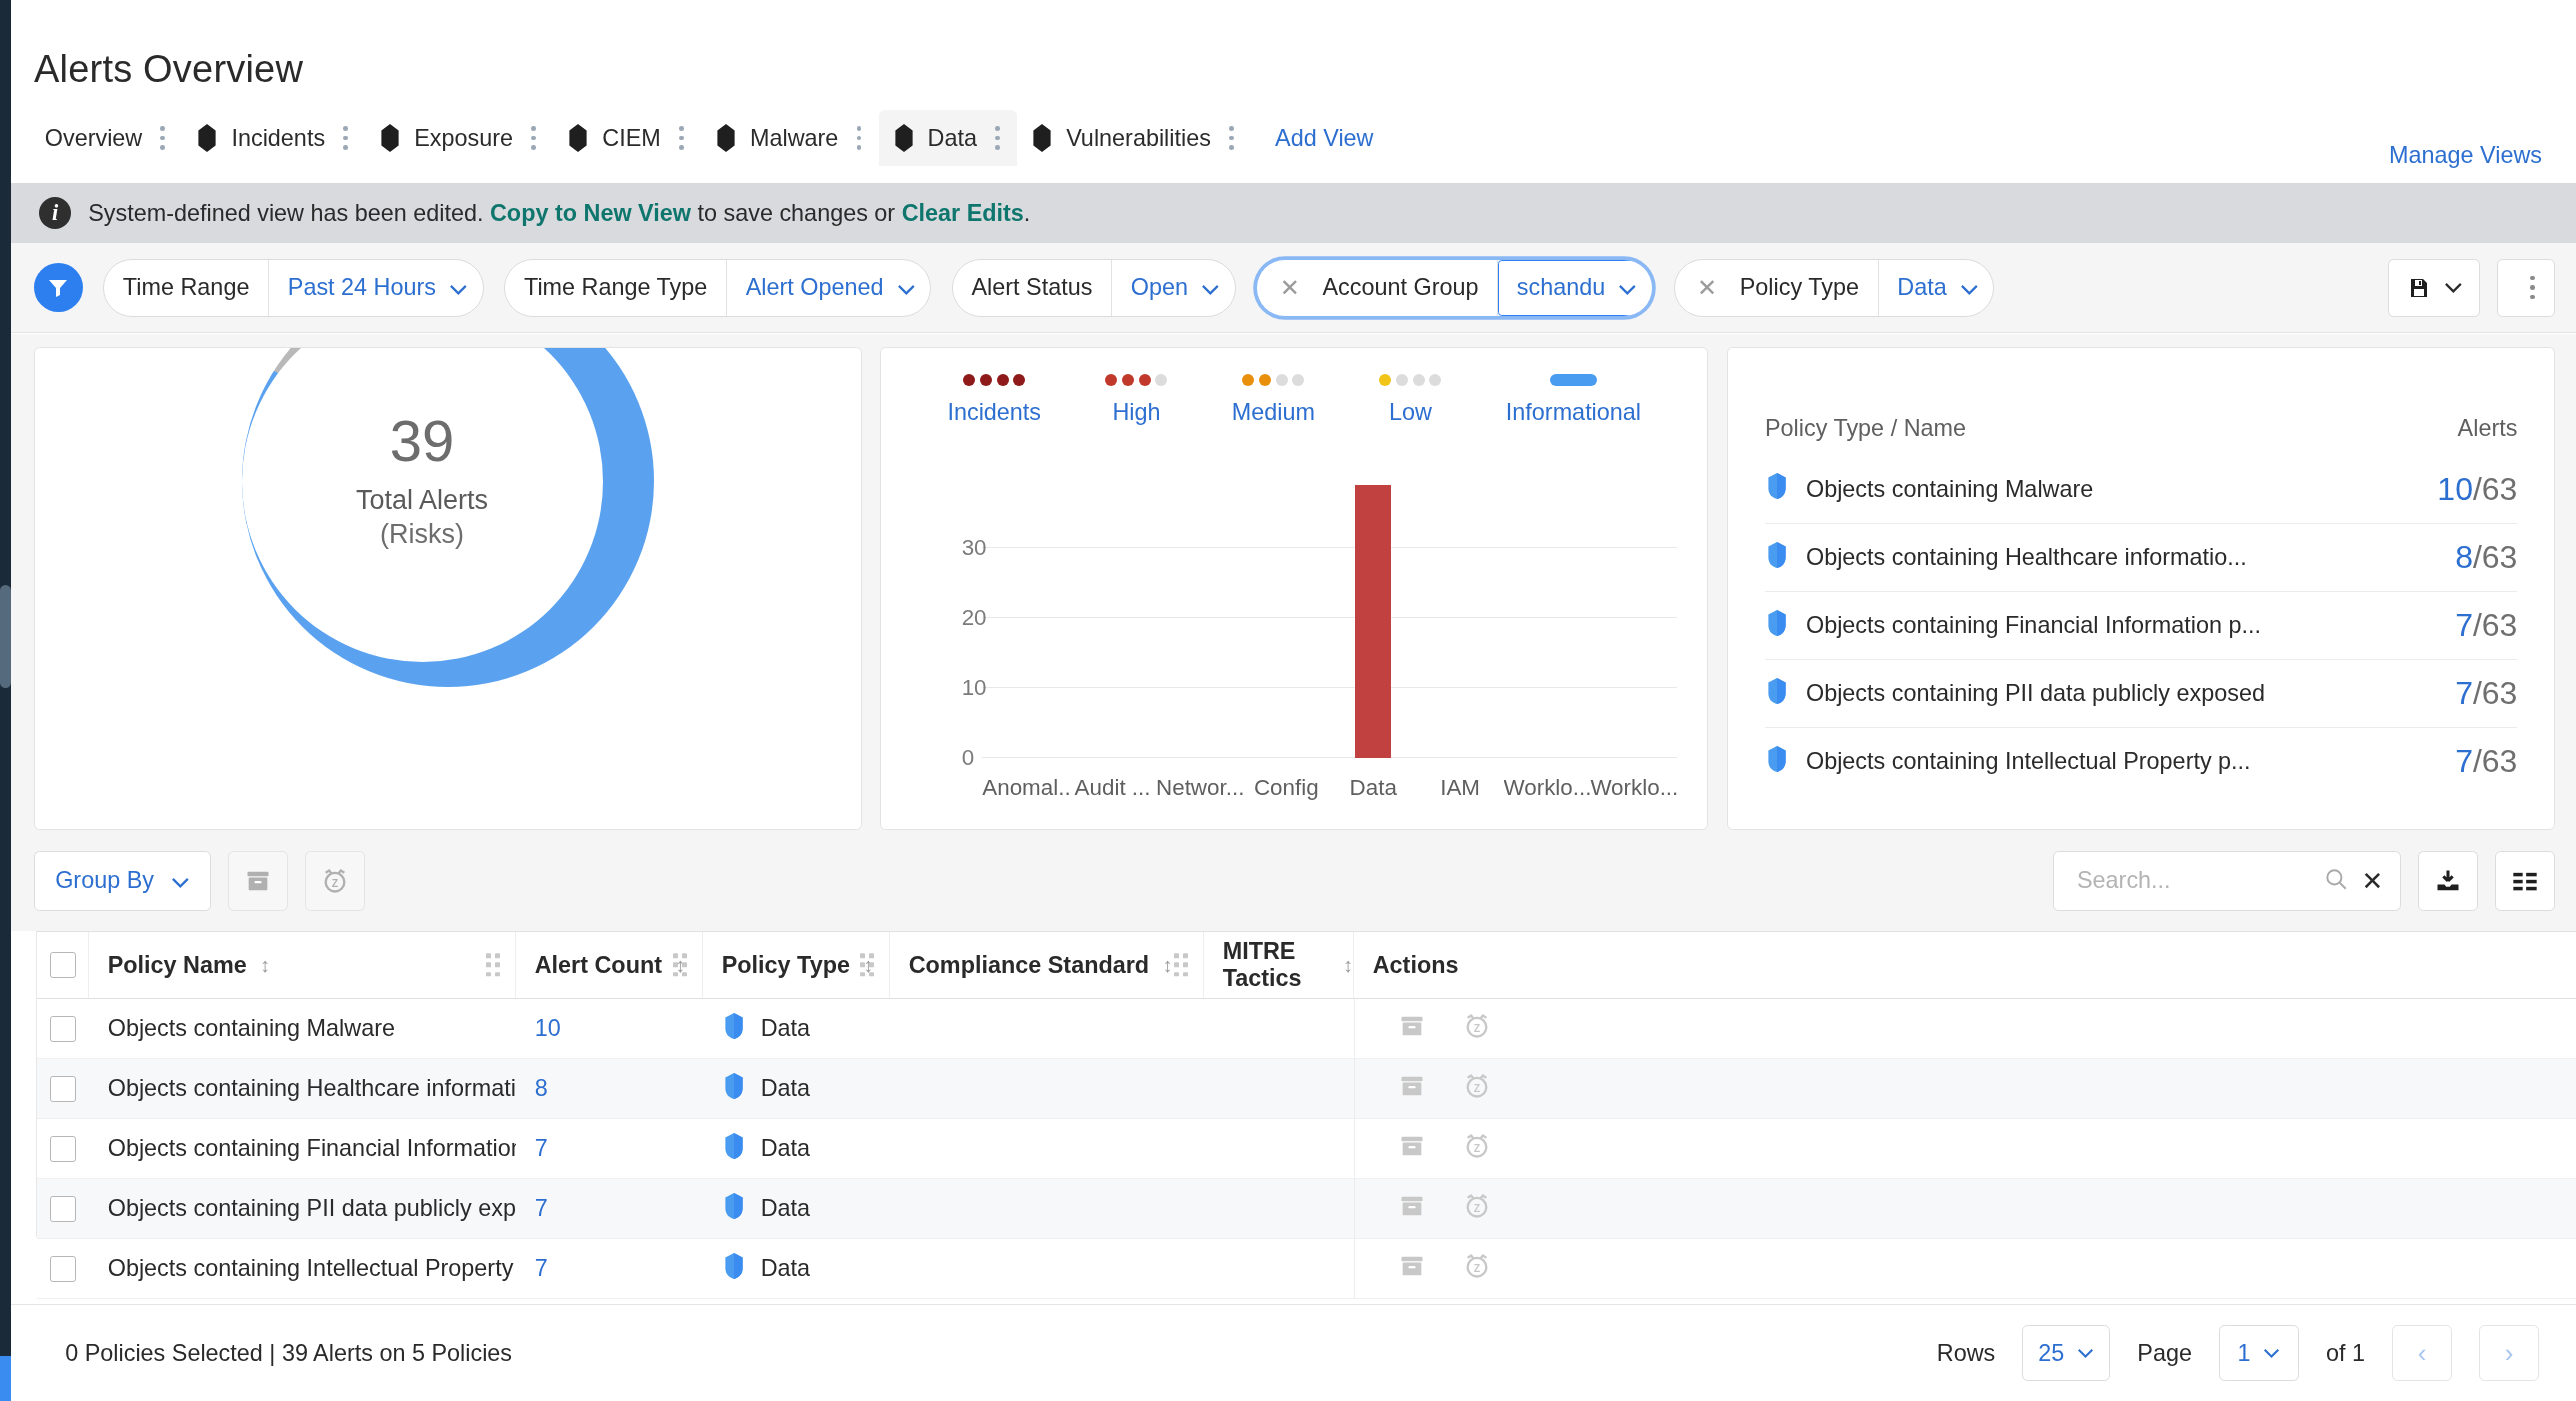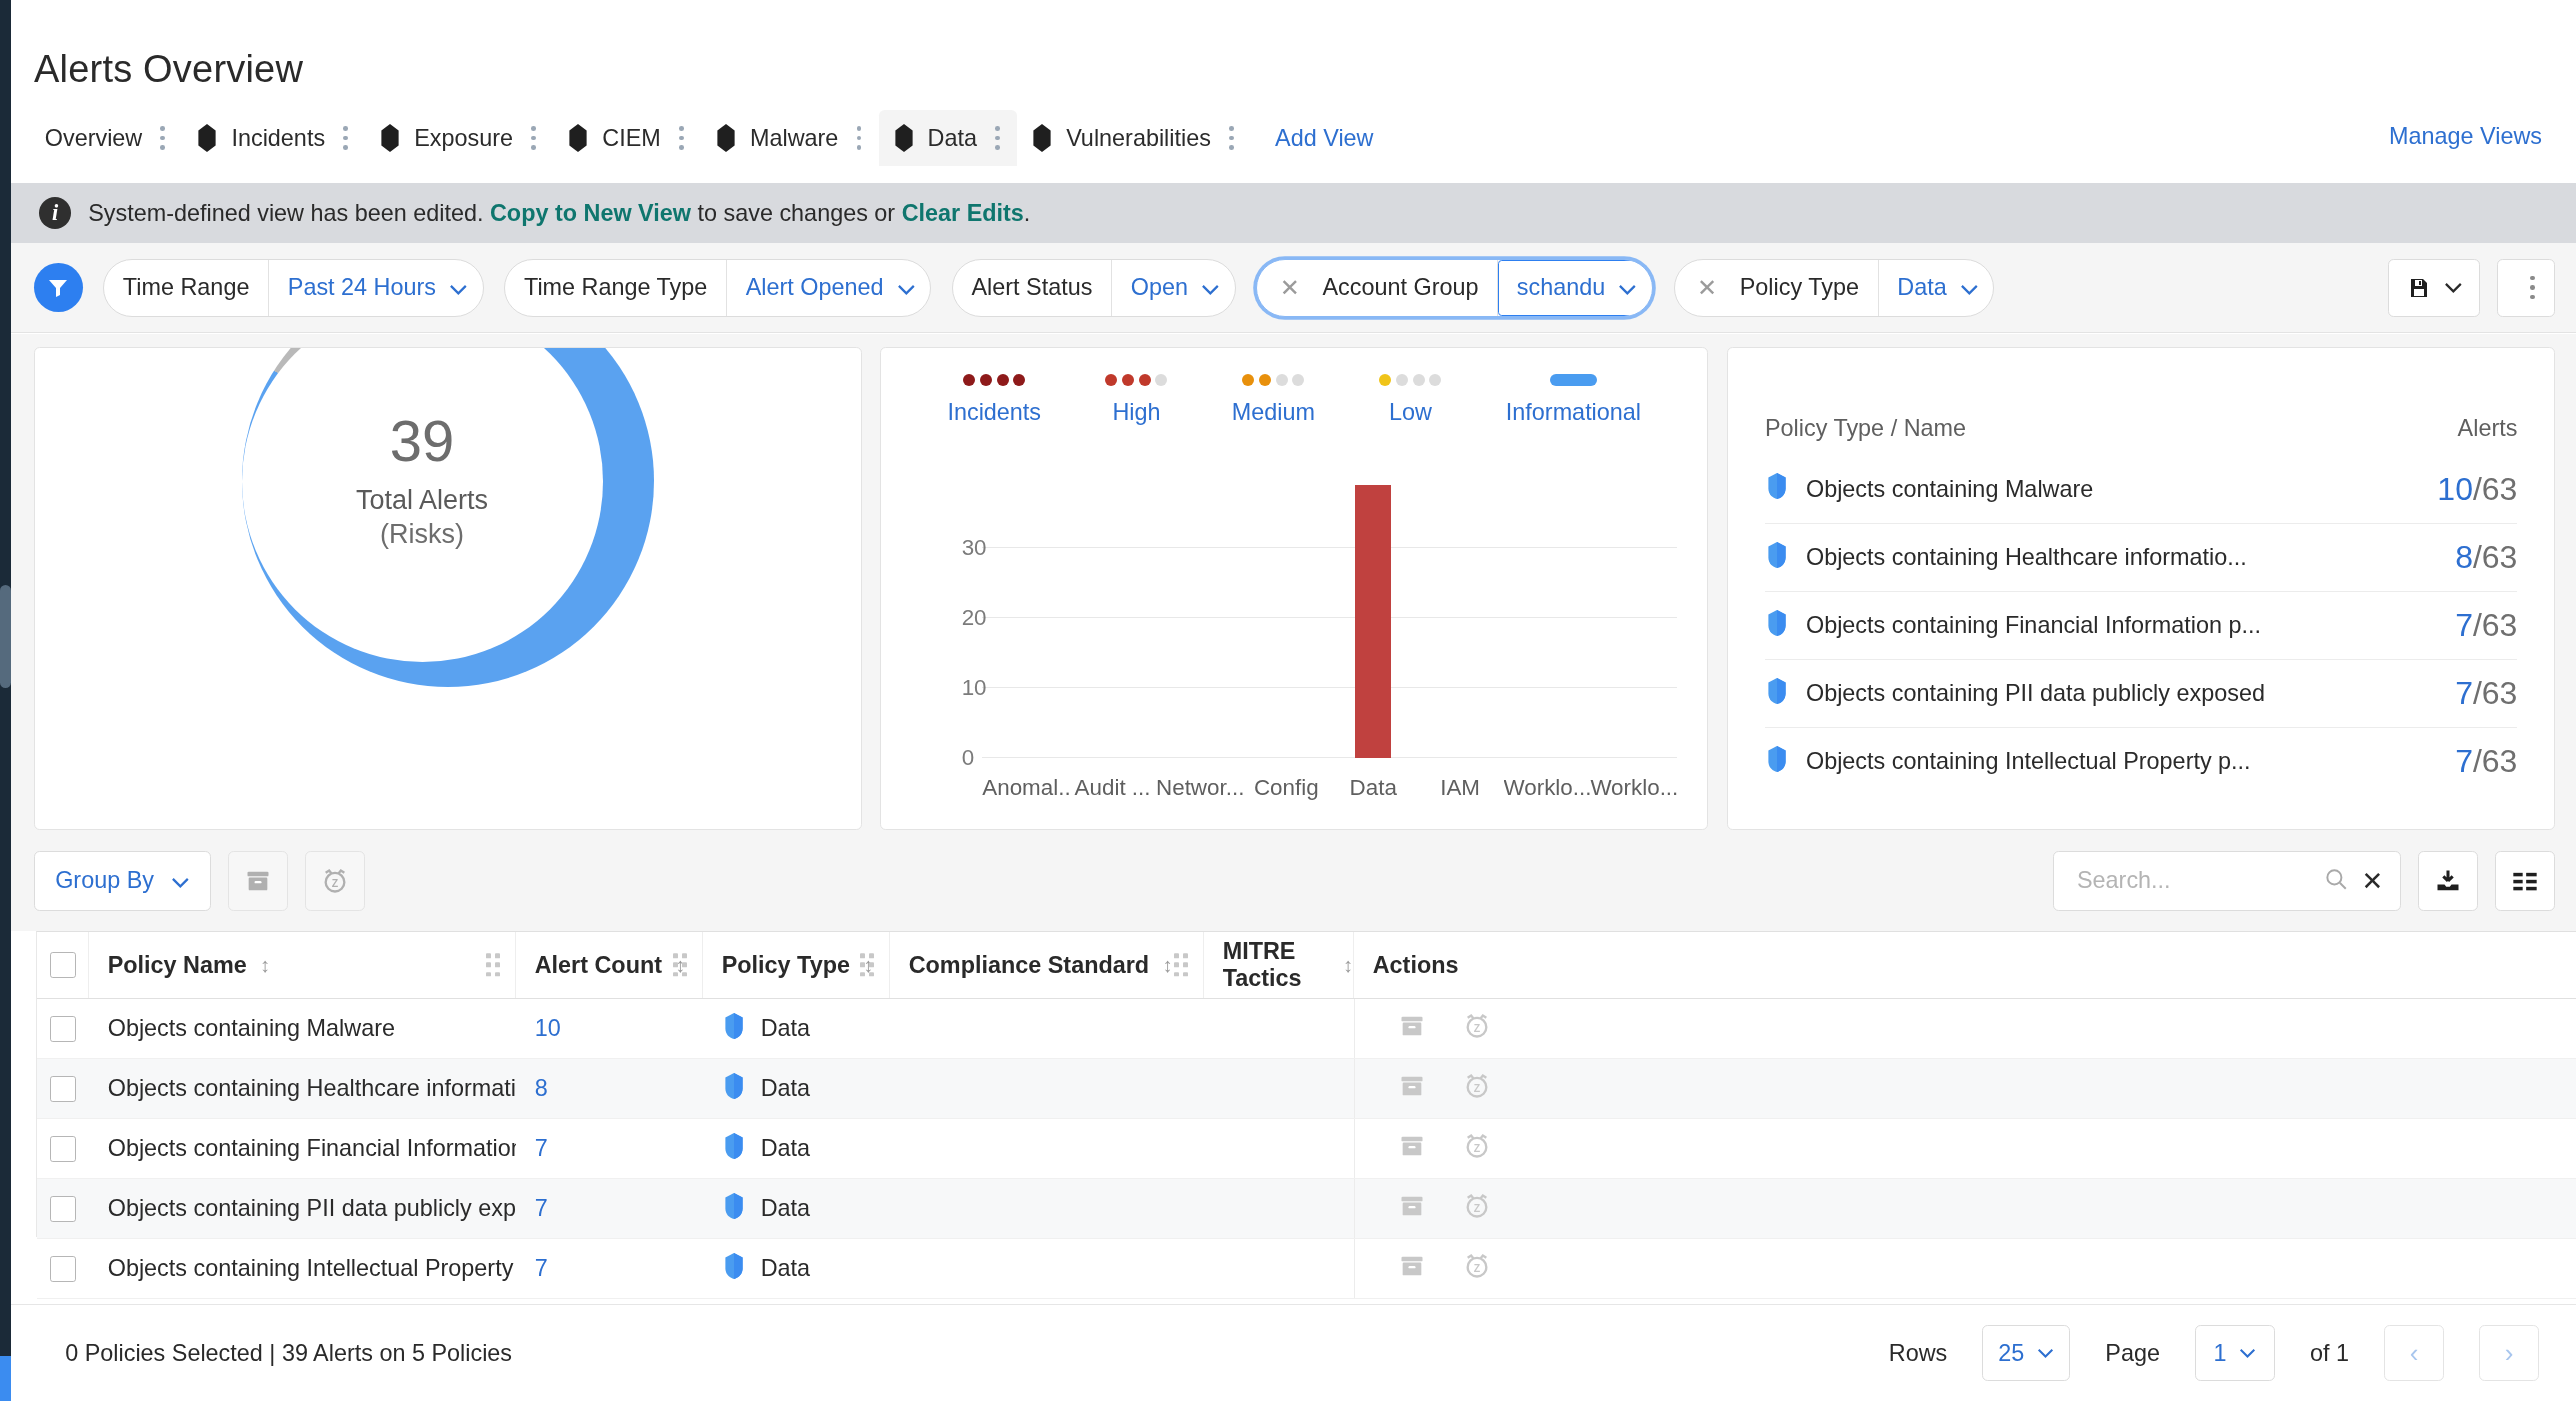--- a/index.html
+++ b/index.html
@@ -48,21 +48,21 @@
     width: 17px; height: 32px; margin-left: 12px;
     display: inline-flex; flex-direction: column; justify-content: center;
     align-items: center; gap: 4.7px; cursor: pointer;
   }
   .kebab i { width: 4.7px; height: 4.7px; border-radius: 50%; background: #9aa7b5; display: block; }
   .kebab.dark i { background: #8a8a8a; }
   .link-btn {
     font-size: 23.4px; color: #2d6fd0; cursor: pointer; white-space: nowrap;
   }
   .addview { margin-left: 24px; }
-  .manageviews { position: absolute; right: 34px; top: 123px; }
+  .manageviews { position: absolute; right: 34px; top: 142px; }
 
   
   .banner {
     position: absolute; left: 11.2px; top: 183px; right: 0; height: 60px;
     background: #d8dade; display: flex; align-items: center; padding-left: 28px;
   }
   .banner-icon {
     width: 32px; height: 32px; border-radius: 50%; background: #2f2f2f;
     color: #ffffff; font-size: 22.4px; font-weight: 700; font-style: italic;
     display: flex; align-items: center; justify-content: center;
@@ -273,21 +273,21 @@
     background: #ffffff; cursor: pointer; display: block;
   }
 
   
   .footer {
     position: absolute; left: 11.2px; bottom: 0; right: 0; height: 97px;
     background: #ffffff; border-top: 0.9px solid #e6e6e6;
     display: flex; align-items: center; padding: 0 37px 0 54px;
   }
   .foot-left { font-size: 23.4px; color: #2a2a2a; }
-  .pager { display: flex; align-items: center; gap: 35px; font-size: 23.4px; color: #2a2a2a; }
+  .pager { display: flex; align-items: center; gap: 27px; font-size: 23.4px; color: #2a2a2a; }
   .pager .sel {
     height: 56px; min-width: 80px; border: 0.9px solid #dcdcdc; border-radius: 5.6px;
     background: #ffffff; display: flex; align-items: center; justify-content: center;
     gap: 13px; color: #2d6fd0; cursor: pointer; padding: 0 15px;
   }
   .pager .nav {
     width: 60px; height: 56px; border: 0.9px solid #e4e4e4; border-radius: 5.6px;
     background: #ffffff; display: flex; align-items: center; justify-content: center;
     color: #a8c6ee; font-size: 26px; cursor: pointer;
   }

